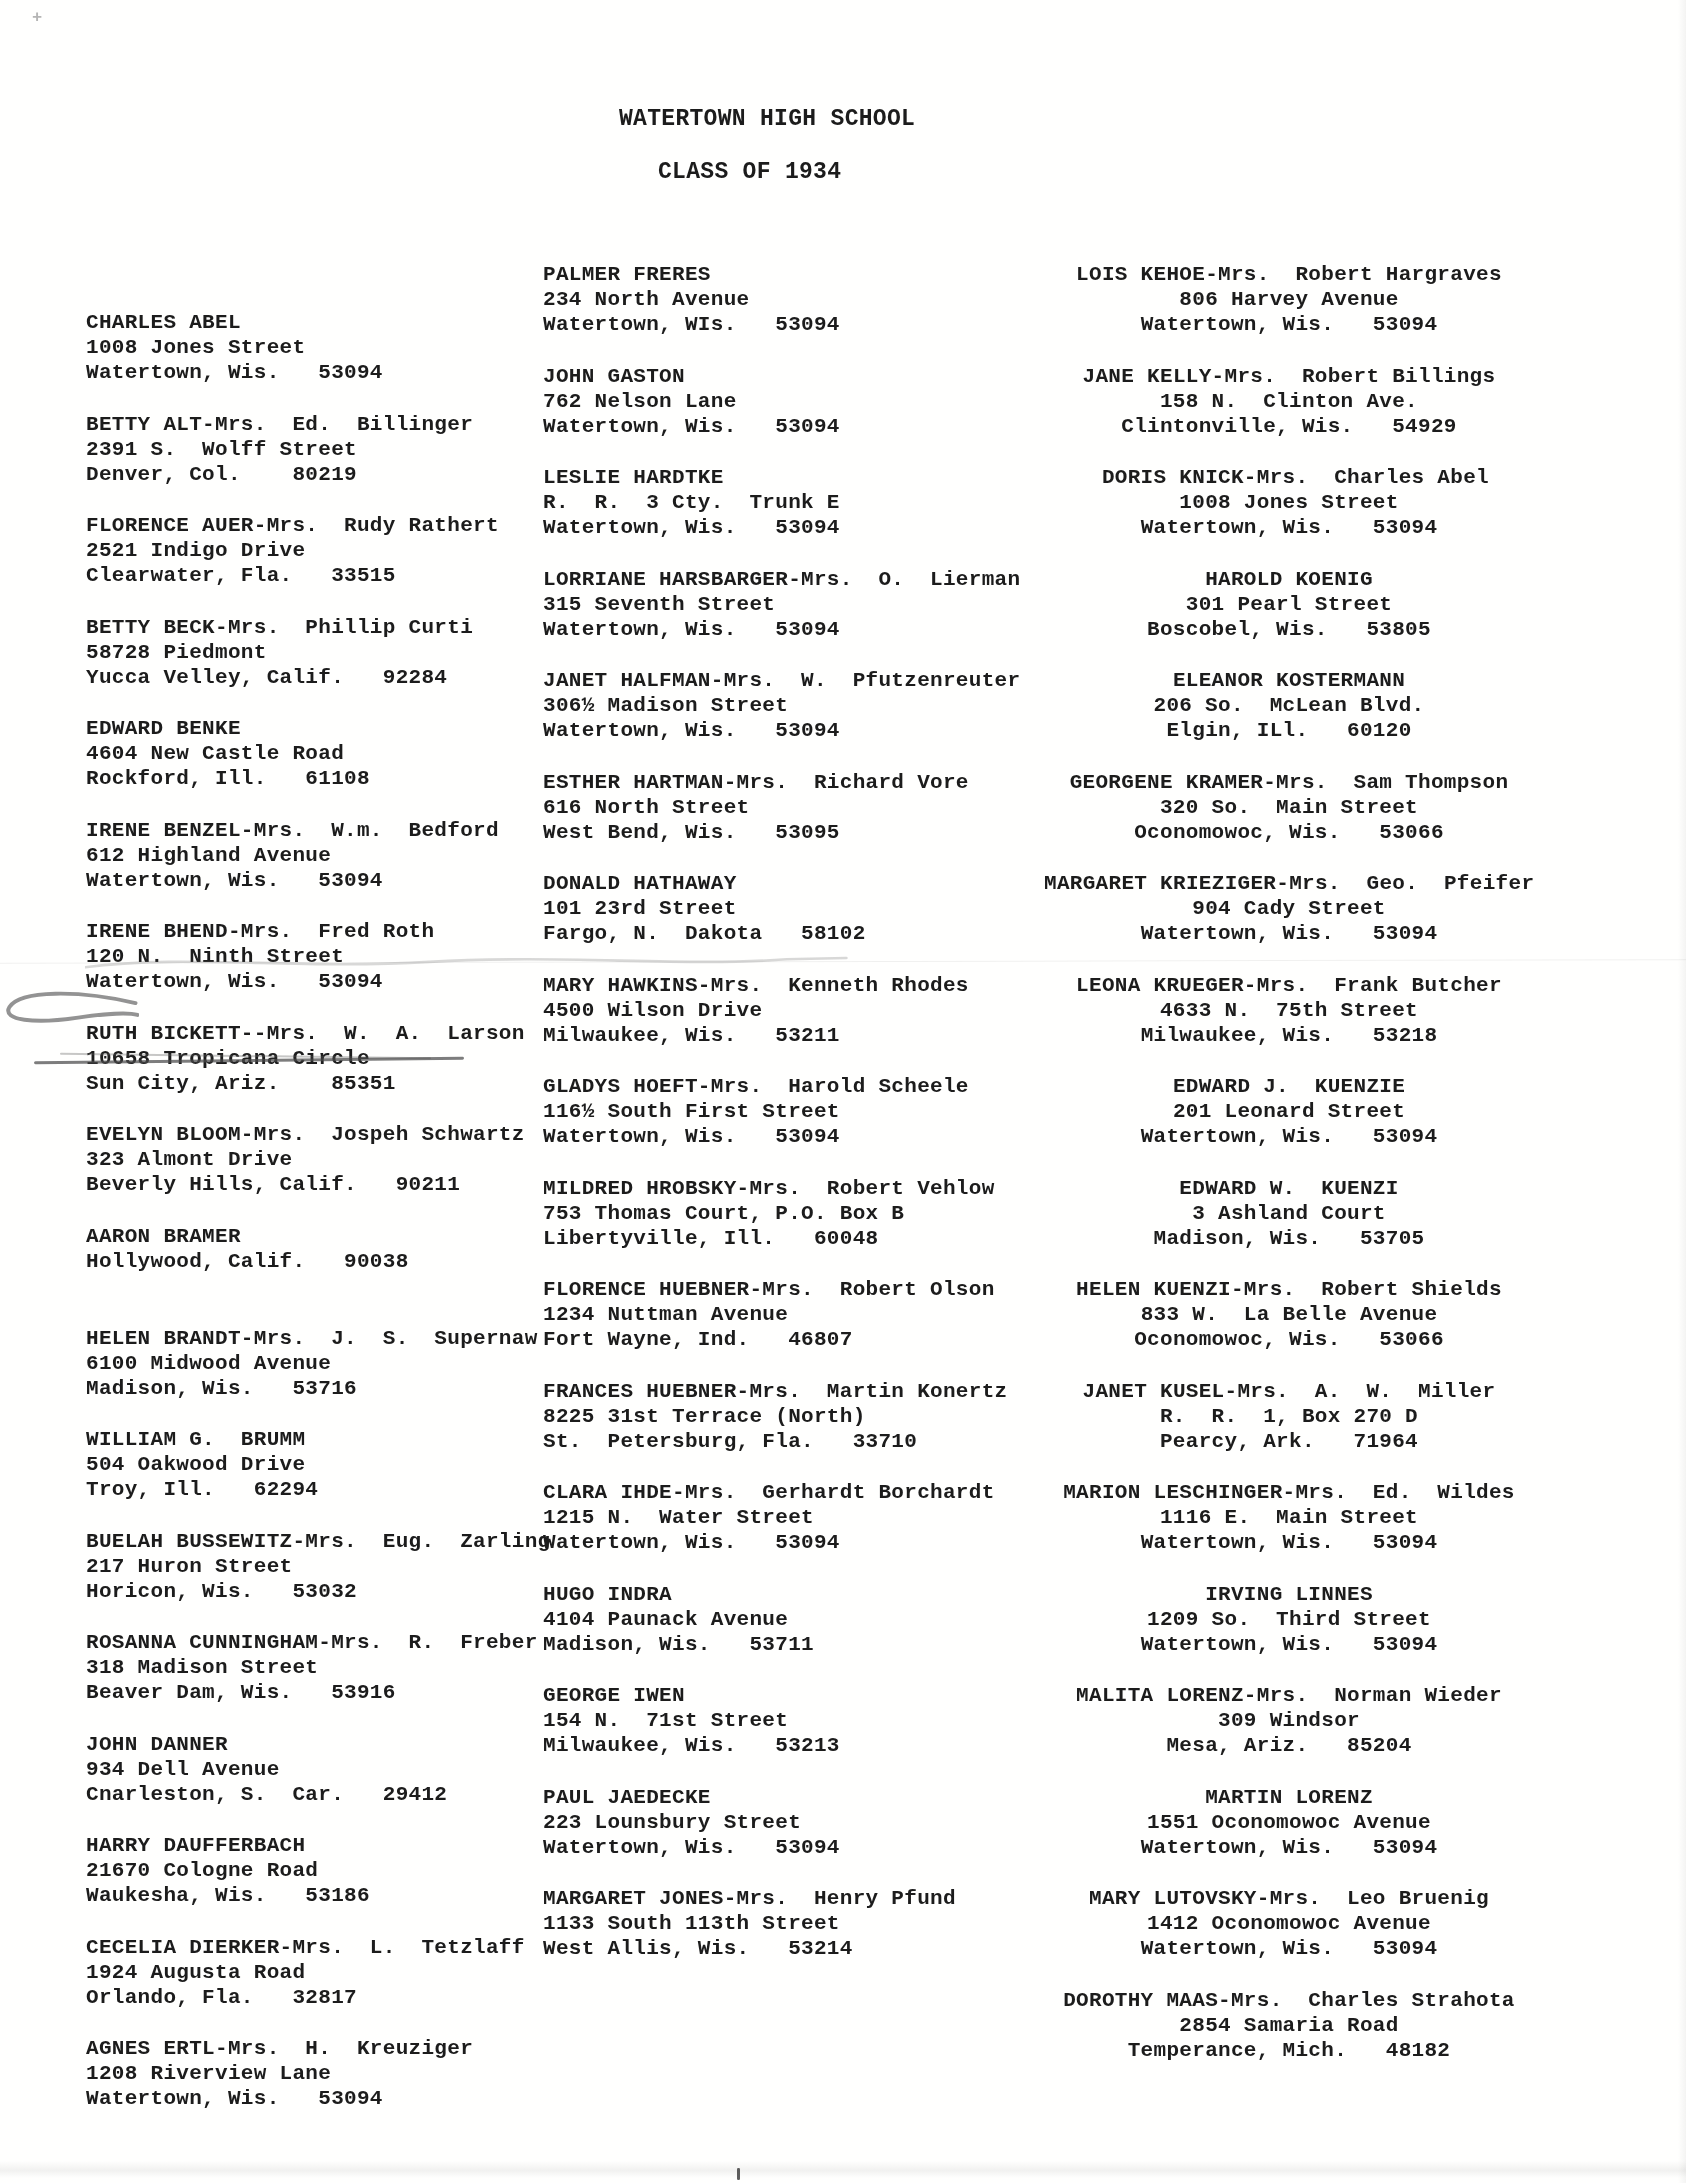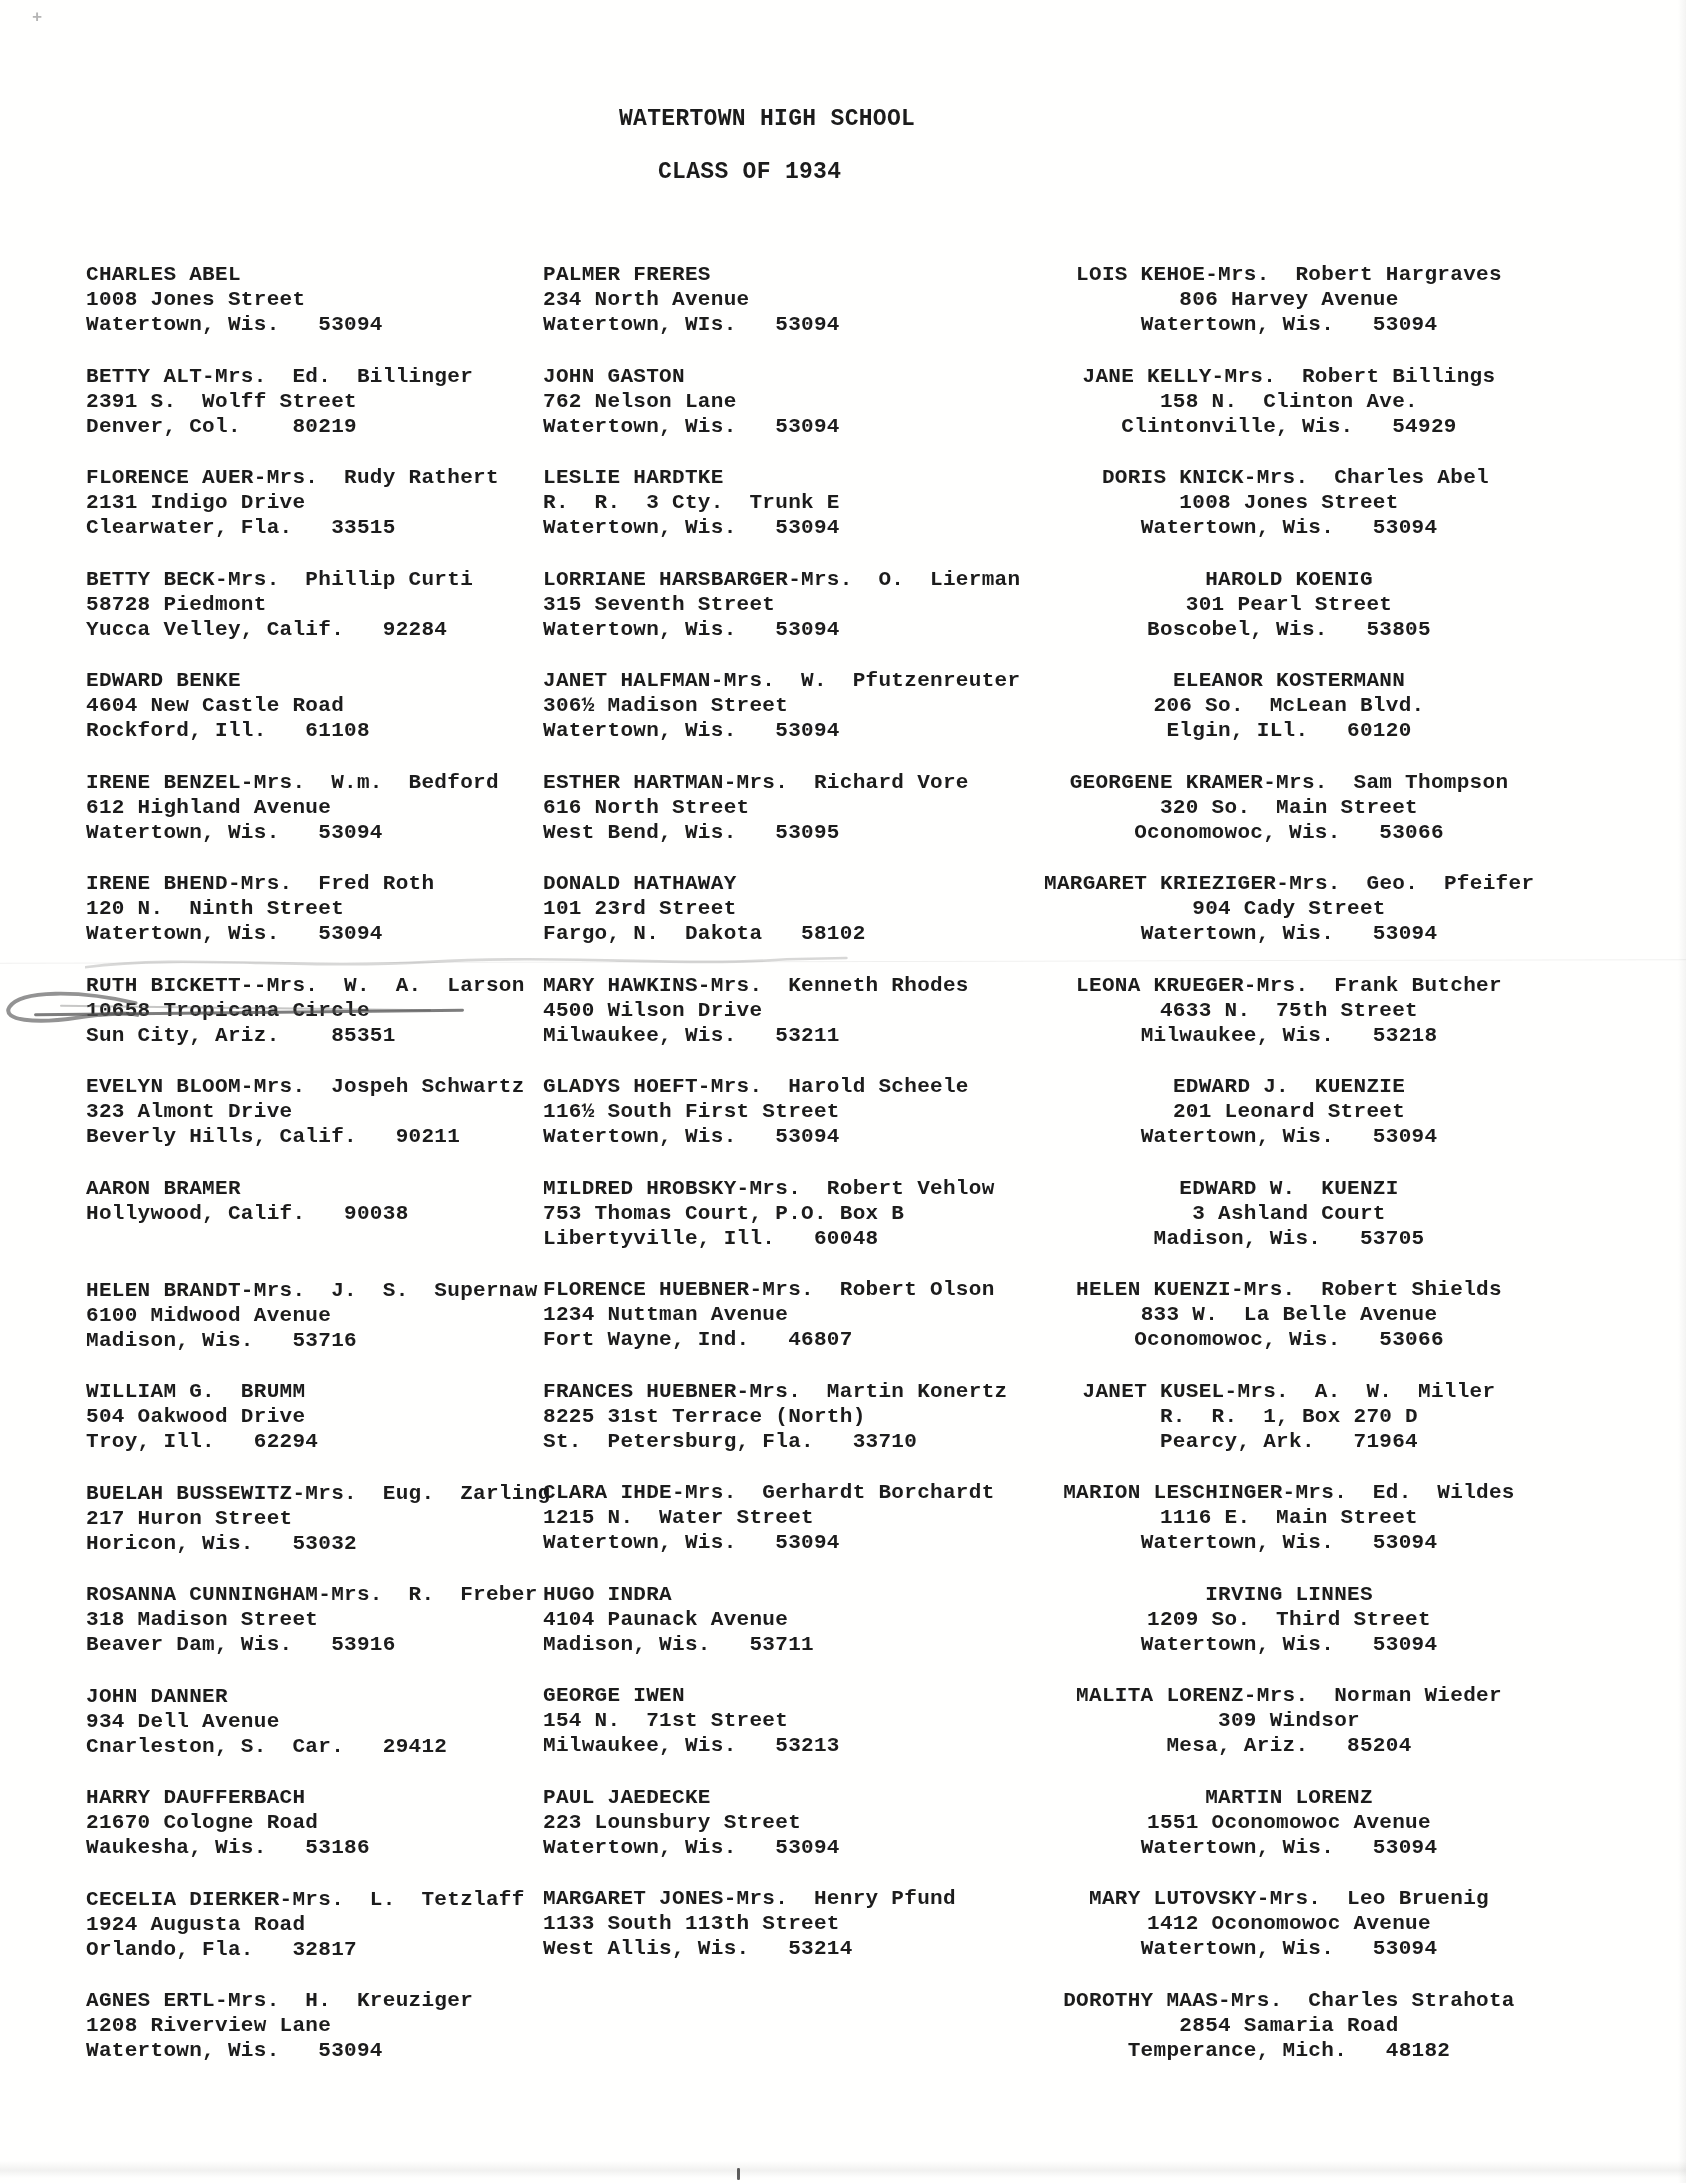--- a/index.html
+++ b/index.html
@@ -20,21 +20,21 @@
     white-space: pre;
     letter-spacing: 0.3px;
   }
   #title1 { left: 619px; top: 107px; }
   #title2 { left: 658px; top: 160px; }
   .col {
     position: absolute;
     top: 262px;
     width: 490px;
   }
-  #col-0 { left: 86px; }
+  #col-0 { left: 86px; margin-top: 48px; }
   #col-1 { left: 543px; }
   #col-2 { left: 1044px; text-align: center; }
   .entry { margin-bottom: 26.5px; }
   .entry.extra-gap { margin-bottom: 52px; }
   .line {
     font-size: 21px;
     line-height: 25px;
     height: 25px;
     white-space: pre;
     letter-spacing: 0.3px;
@@ -114,21 +114,21 @@
         <div class="line">1008 Jones Street</div>
         <div class="line">Watertown, Wis.   53094</div>
       </div>
       <div class="entry">
         <div class="line name">BETTY ALT-Mrs.  Ed.  Billinger</div>
         <div class="line">2391 S.  Wolff Street</div>
         <div class="line">Denver, Col.    80219</div>
       </div>
       <div class="entry">
         <div class="line name">FLORENCE AUER-Mrs.  Rudy Rathert</div>
-        <div class="line">2131 Indigo Drive</div>
+        <div class="line">2521 Indigo Drive</div>
         <div class="line">Clearwater, Fla.   33515</div>
       </div>
       <div class="entry">
         <div class="line name">BETTY BECK-Mrs.  Phillip Curti</div>
         <div class="line">58728 Piedmont</div>
         <div class="line">Yucca Velley, Calif.   92284</div>
       </div>
       <div class="entry">
         <div class="line name">EDWARD BENKE</div>
         <div class="line">4604 New Castle Road</div>

